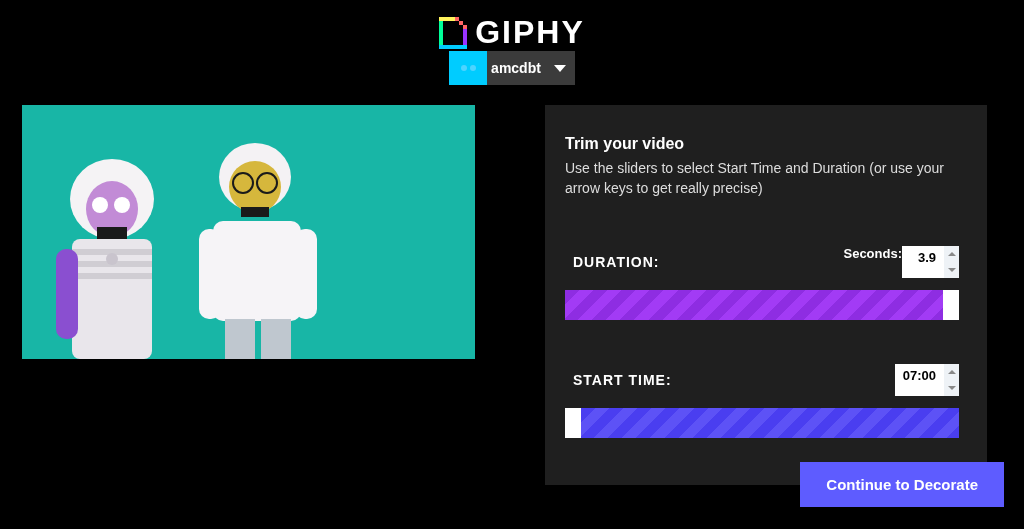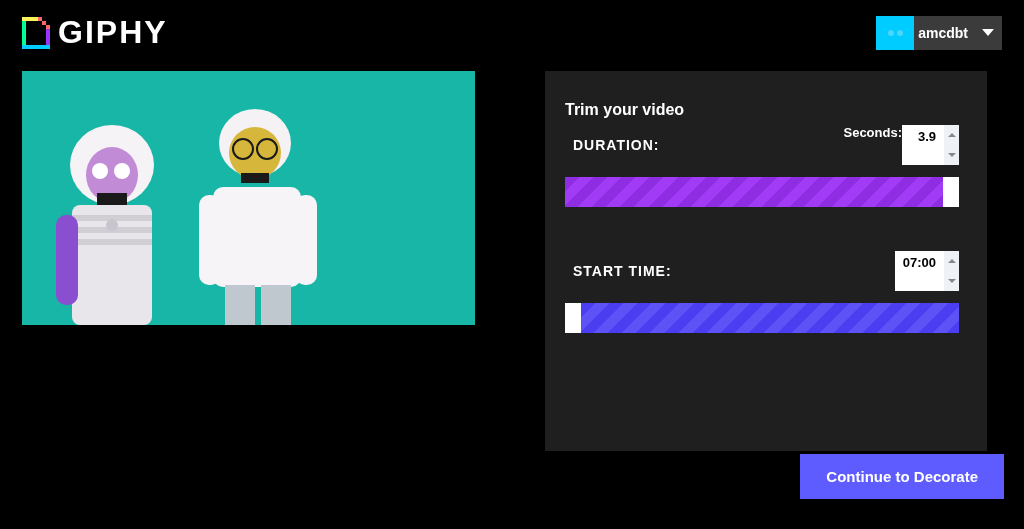--- a/index.html
+++ b/index.html
@@ -10,20 +10,21 @@
     width: 1024px;
     height: 529px;
     overflow: hidden;
     position: relative;
   }
   .header {
     display: flex;
     justify-content: space-between;
     align-items: center;
     padding: 14px 22px 10px 22px;
+    flex-direction: column;
   }
   .logo-wrap {
     display: flex;
     align-items: center;
     gap: 8px;
   }
   .logo-mark {
     width: 28px;
     height: 32px;
     position: relative;
@@ -124,21 +125,21 @@
     letter-spacing: 0;
   }
   .value-input {
     display: flex;
     align-items: flex-start;
   }
   .spinner-box {
     background: #fff;
     display: flex;
     align-items: stretch;
-    height: 40px;
+    height: 32px;
   }
   .spinner-val {
     color: #000;
     font-size: 13px;
     font-weight: 700;
     padding: 4px 8px;
     min-width: 42px;
     text-align: right;
   }
   .spinner-btns {
@@ -169,21 +170,21 @@
     position:absolute; top:0; left:0; height:100%;
     background: repeating-linear-gradient(135deg, #8e2de2 0, #8e2de2 10px, #a23bf5 10px, #a23bf5 20px);
   }
   .slider-fill-blue {
     position:absolute; top:0; height:100%;
     background: repeating-linear-gradient(135deg, #4a3ef0 0, #4a3ef0 10px, #5d52f6 10px, #5d52f6 20px);
   }
   .cta-button {
     position: absolute;
     right: 20px;
-    bottom: 30px;
+    bottom: 22px;
     background: #5e5cff;
     color: #fff;
     font-size: 15px;
     font-weight: 800;
     padding: 14px 26px;
     border: none;
     cursor: pointer;
   }
   .avatar-dots { display:flex; gap:3px; }
   .avatar-dots span { width:6px;height:6px;background:#4dd4ff;border-radius:50%; display:block; }
@@ -245,20 +246,21 @@
       <rect x="36" y="92" width="88" height="100" rx="10" fill="#f6f4f7"></rect>
       <rect x="48" y="190" width="30" height="40" fill="#bfc7cf"></rect>
       <rect x="84" y="190" width="30" height="40" fill="#bfc7cf"></rect>
       <rect x="22" y="100" width="22" height="90" rx="10" fill="#f6f4f7"></rect>
       <rect x="118" y="100" width="22" height="90" rx="10" fill="#f6f4f7"></rect>
     </svg>
   </div>
 
   <div class="panel">
     <div class="panel-title">Trim your video</div>
+    <div class="panel-desc">Use the sliders to select Start Time and Duration (or use your arrow keys to get really precise)</div>
 
     <div class="control-row">
       <div class="control-label">DURATION:</div>
       <div class="value-input">
         <div class="control-label small">Seconds:</div>
         <div class="spinner-box">
           <div class="spinner-val">3.9</div>
           <div class="spinner-btns">
             <div class="spin-up"></div>
             <div class="spin-down"></div>

